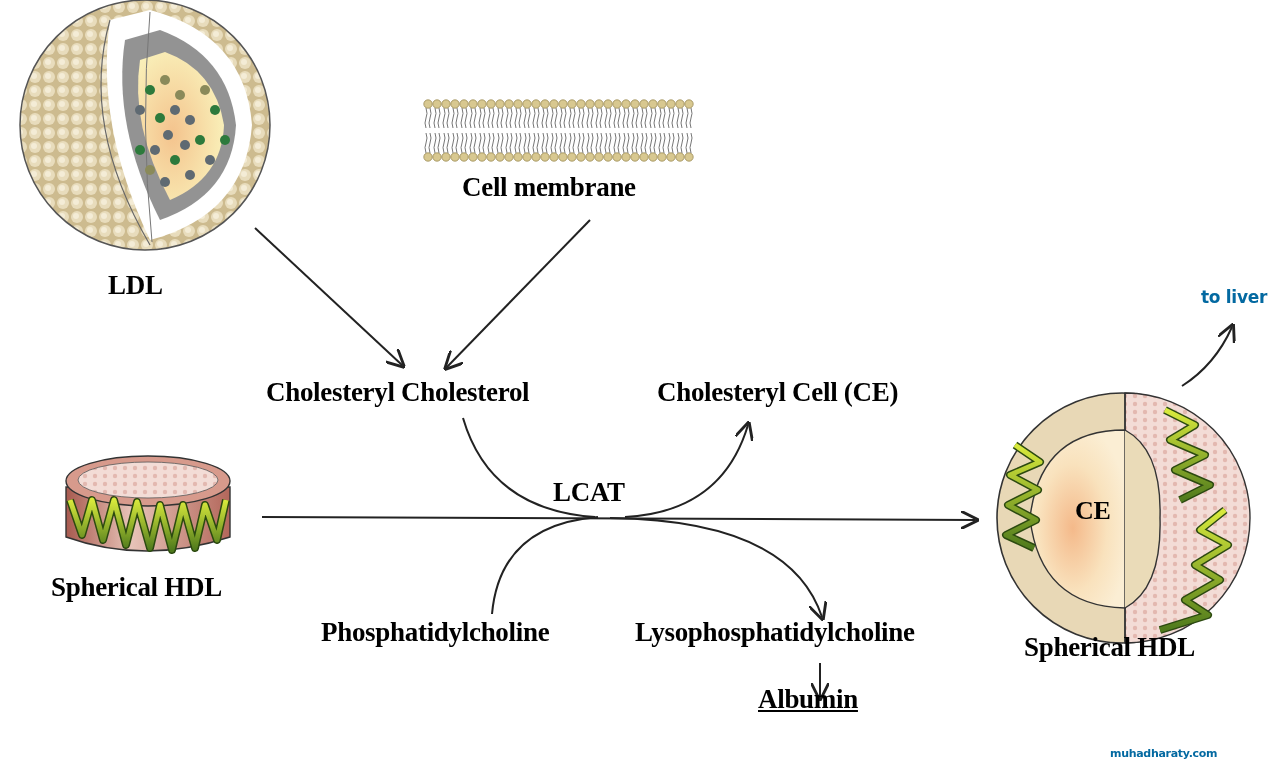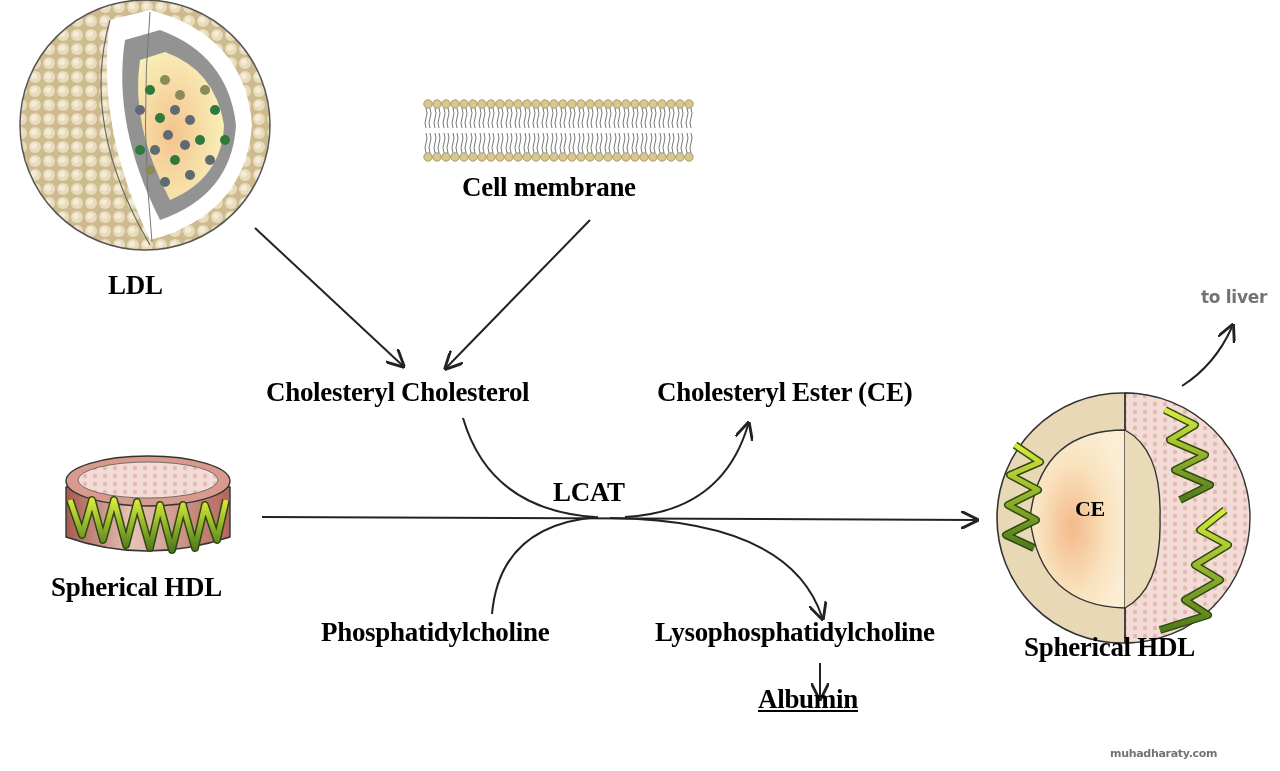--- a/index.html
+++ b/index.html
@@ -1,18 +1,18 @@
 <!DOCTYPE html>
 <html><head>
 <meta charset="utf-8">
 <style>
   html, body { margin:0; padding:0; background:#ffffff; }
   body { width:1280px; height:771px; position:relative; overflow:hidden; font-family:"Liberation Serif", serif; }
   .lbl { position:absolute; font-family:"Liberation Serif", serif; font-weight:bold; color:#000000; white-space:nowrap; font-size:27px; letter-spacing:-0.3px; }
-  .sans { font-family:"DejaVu Sans", sans-serif; font-weight:bold; color:#737373; }
+  .sans { font-family:"DejaVu Sans", sans-serif; font-weight:bold; color:#0369a1; }
   svg.layer { position:absolute; left:0; top:0; }
 </style>
 </head>
 <body>
 
 <svg class="layer" width="1280" height="771" viewBox="0 0 1280 771">
   <defs>
     <marker id="ah" viewBox="0 0 10 10" refX="8" refY="5" markerWidth="9" markerHeight="9" orient="auto-start-reverse">
       <path d="M0,0 L10,5 L0,10" fill="none" stroke="#222" stroke-width="1.6"></path>
     </marker>
@@ -294,22 +294,22 @@
     <path d="M492,614 Q500,525 598,517"></path>
     <path d="M610,518 Q790,520 822,617" marker-end="url(#ah)"></path>
     <line x1="820" y1="663" x2="820" y2="697" marker-end="url(#ah)"></line>
     <path d="M1182,386 Q1215,365 1232,327" marker-end="url(#ah)"></path>
   </g>
 </svg>
 
 <div class="lbl" style="left:108px; top:262px;margin-top:8px;">LDL</div>
 <div class="lbl" style="left:462px; top:172px;">Cell membrane</div>
 <div class="lbl" style="left:266px; top:377px;">Cholesteryl Cholesterol</div>
-<div class="lbl" style="left:657px; top:377px;">Cholesteryl Ester (CE)</div>
+<div class="lbl" style="left:657px; top:377px;">Cholesteryl Cell (CE)</div>
 <div class="lbl" style="left:553px; top:477px;">LCAT</div>
 <div class="lbl" style="left:51px; top:572px;">Spherical HDL</div>
 <div class="lbl" style="left:321px; top:617px;text-align:center;">Phosphatidylcholine</div>
-<div class="lbl" style="left:635px; top:617px;margin-left:20px;">Lysophosphatidylcholine</div>
+<div class="lbl" style="left:635px; top:617px;">Lysophosphatidylcholine</div>
 <div class="lbl" style="left:758px; top:684px;text-decoration:underline;">Albumin</div>
 <div class="lbl" style="left:1024px; top:632px;">Spherical HDL</div>
-<div class="lbl" style="left:1075px; top:496px; font-size:22px;">CE</div>
+<div class="lbl" style="left:1075px; top:496px; font-size:26px;">CE</div>
 <div class="lbl sans" style="left:1201px; top:287px; font-size:17px; font-family:'DejaVu Sans', sans-serif;">to liver</div>
 <div class="lbl sans" style="left:1110px; top:747px; font-size:11px; font-family:'DejaVu Sans', sans-serif;">muhadharaty.com</div>
 
 </body></html>

